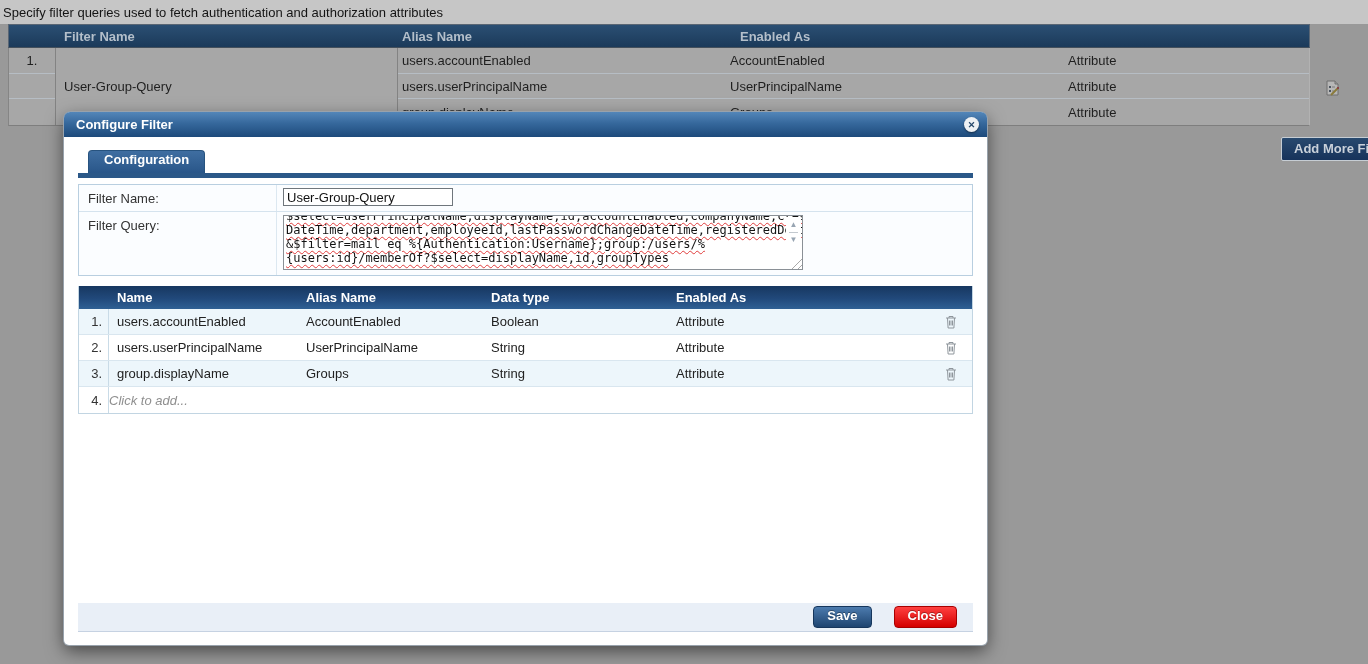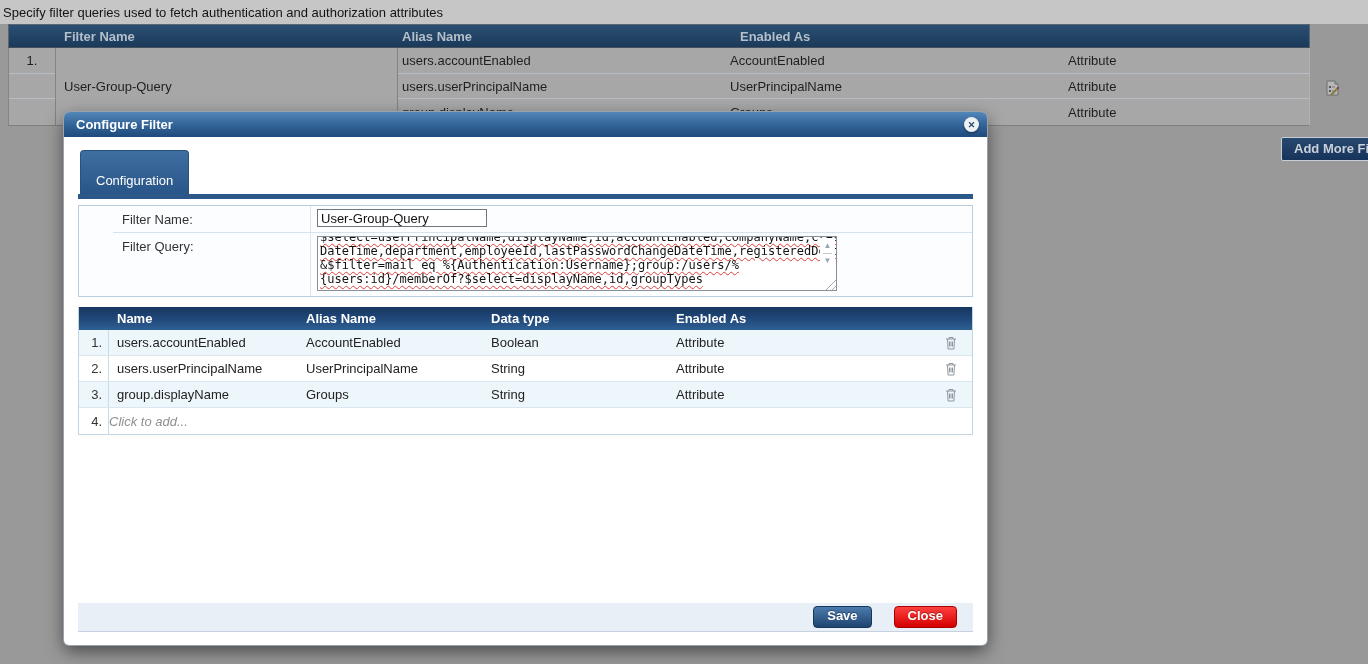--- a/index.html
+++ b/index.html
@@ -74,29 +74,29 @@
   .close-btn {
     margin-left:auto; width:15px; height:15px; border-radius:50%;
     background:#eef1f4; color:#27496c; font-size:9px; font-weight:bold;
     display:flex; align-items:center; justify-content:center;
     box-shadow:0 1px 2px rgba(0,0,0,.45); cursor:pointer;
   }
 
   .dialog-body { position:absolute; top:25px; bottom:0; left:0; right:0; padding:13px 14px; }
 
   .tab {
-    display:inline-block; margin-left:2px;
+    display:inline-block; margin-left:10px;
     background:linear-gradient(#3f6ea1,#295689);
-    color:#fff; font-weight:normal; font-size:13px;
-    padding:22px 15px 6px; border-radius:4px 4px 0 0;
+    color:#fff; font-weight:bold; font-size:13px;
+    padding:1px 15px 6px; border-radius:4px 4px 0 0;
     border:1px solid #27537f; border-bottom:none; cursor:pointer;
   }
   .tab-bar { height:5px; background:#2b5888; }
 
-  .form { border:1px solid #b9cfe0; margin-top:6px; background:#fbfdff;padding-left:34px; }
+  .form { border:1px solid #b9cfe0; margin-top:6px; background:#fbfdff; }
   .form-row { display:flex; border-bottom:1px solid #d5e3ee; }
   .form-row:last-child { border-bottom:none; }
   .form-label { width:198px; padding:6px 0 0 9px; color:#333333; border-right:1px solid #dce8f1; }
   .form-field { flex:1; padding:3px 0 3px 6px; }
   .row-name  { height:27px; }
   .row-query { height:63px; }
 
   .fname-input {
     width:170px; height:18px; border:1px solid #6f767c;
     font-size:13px; font-family:"Liberation Sans", sans-serif;

